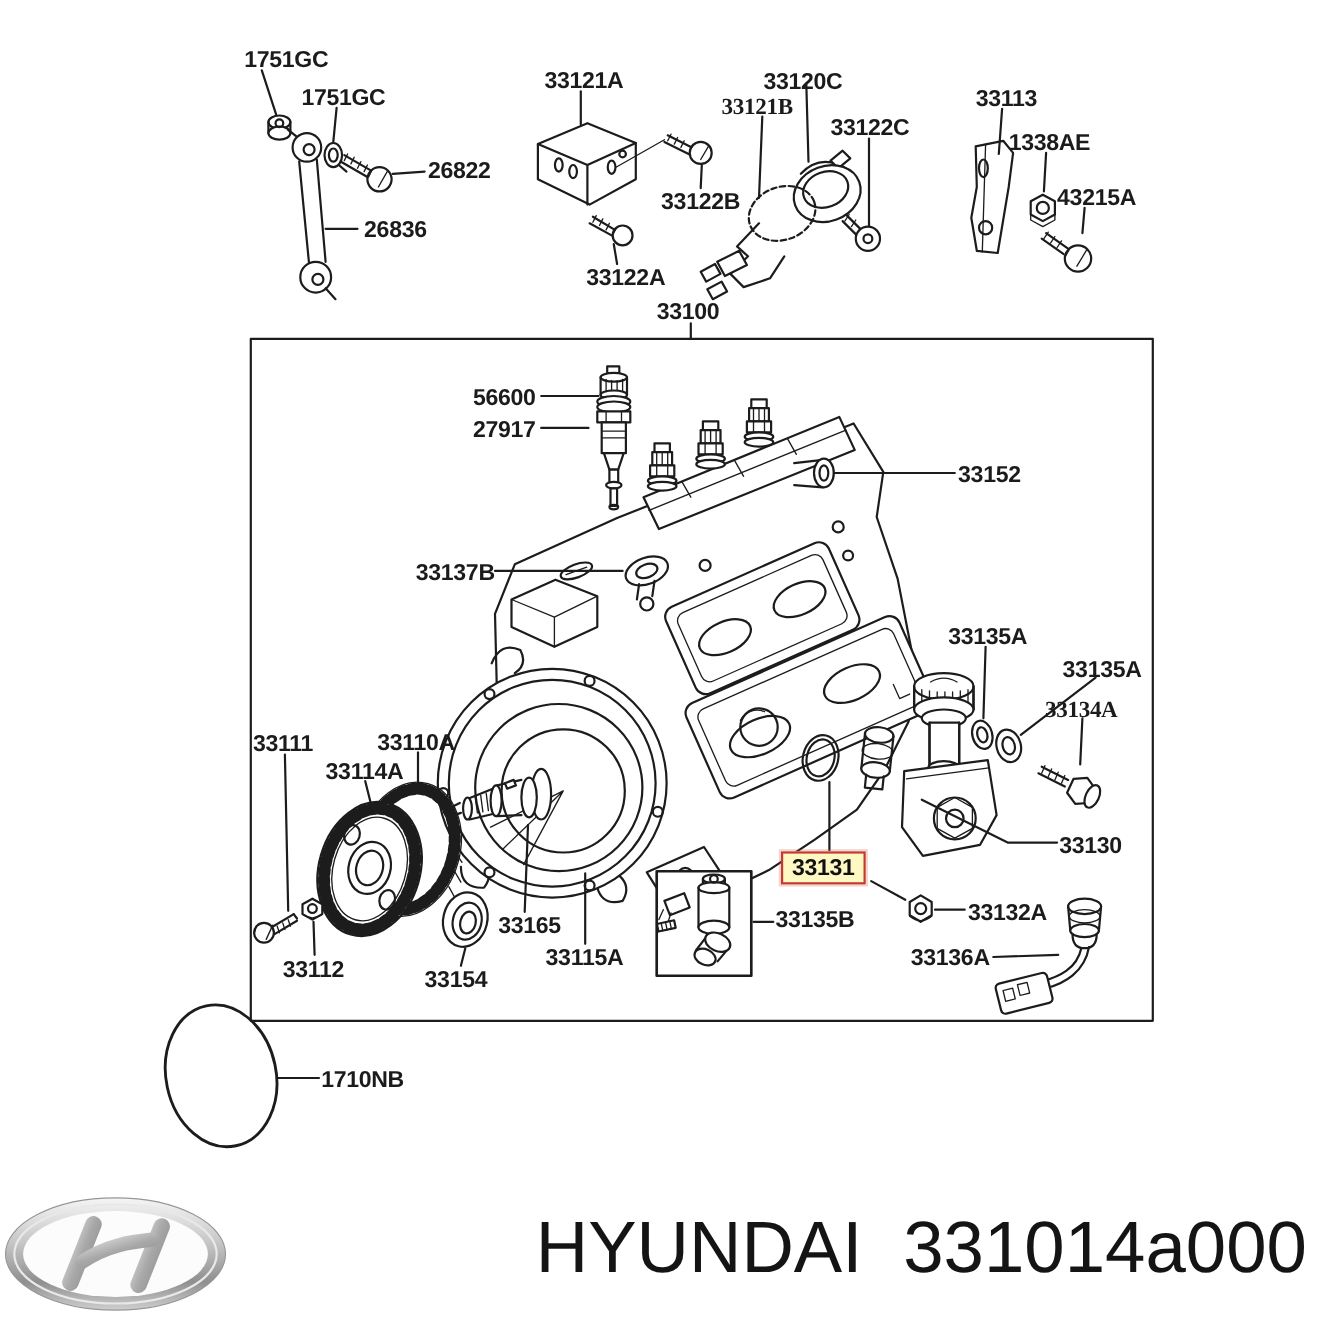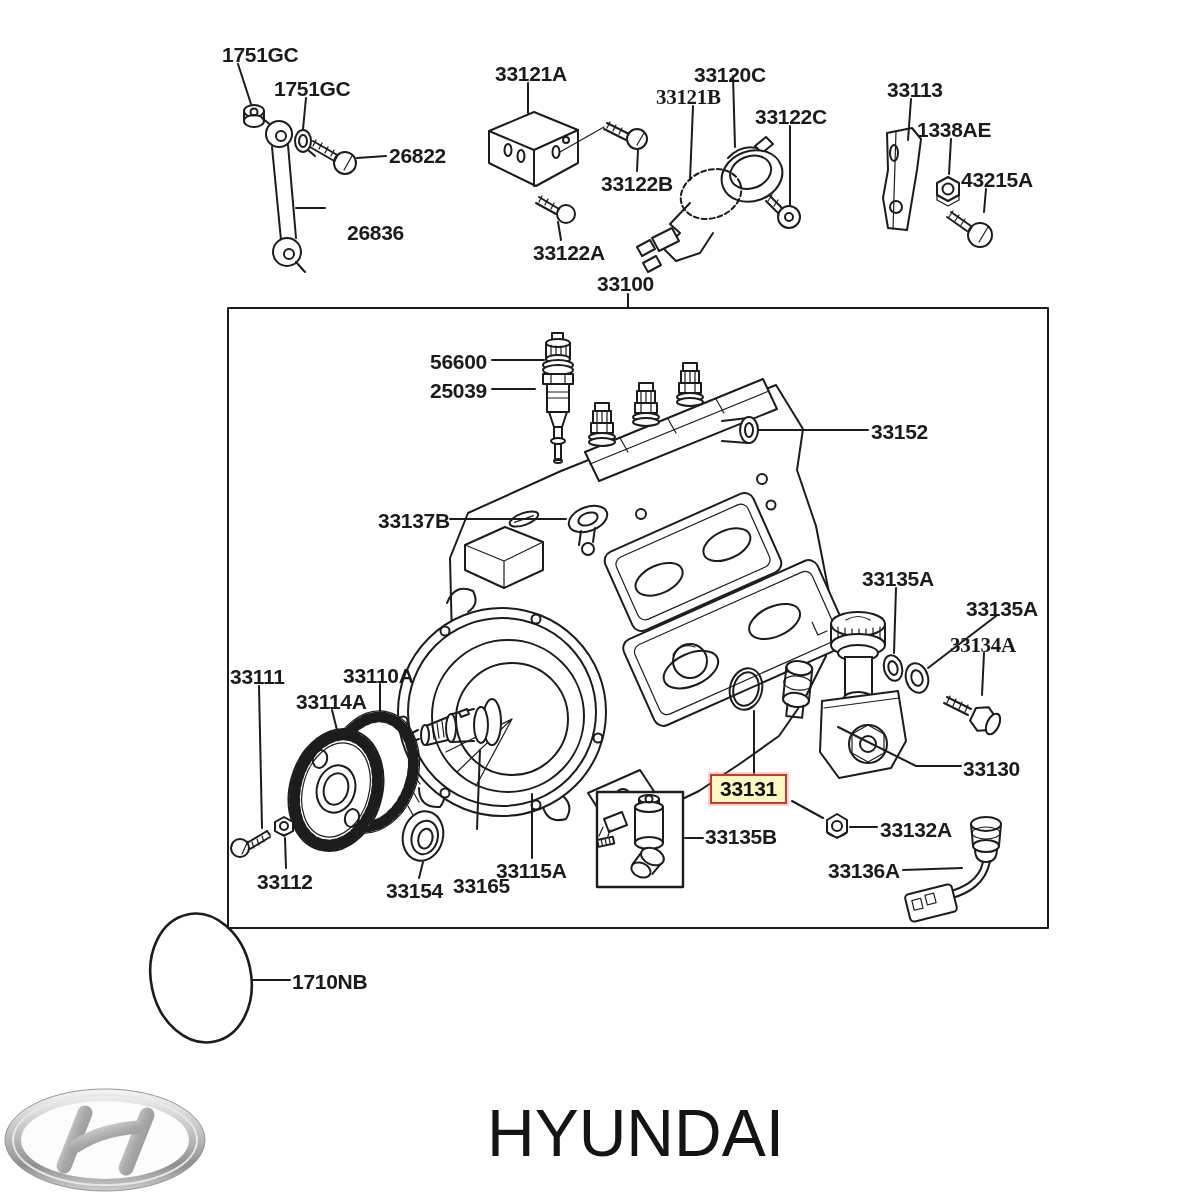--- a/index.html
+++ b/index.html
@@ -386,45 +386,45 @@
     <path d="M850,827 L877,827"></path>
     <path d="M903,870 L962,868"></path>
     <path d="M253,980 L290,980"></path>
   </g>
 </svg>
 
 <div class="labels">
       <div class="part-label" style="left: 222px; top: 44px;">1751GC</div>
       <div class="part-label" style="left: 274px; top: 78px;">1751GC</div>
       <div class="part-label" style="left: 389px; top: 145px;">26822</div>
-      <div class="part-label" style="left: 347px; top: 198px; margin-top: 24px;">26836</div>
+      <div class="part-label" style="left: 331px; top: 198px;">26836</div>
       <div class="part-label" style="left: 495px; top: 63px;">33121A</div>
       <div class="part-label" style="left: 601px; top: 173px;">33122B</div>
       <div class="part-label" style="left: 533px; top: 242px;">33122A</div>
       <div class="part-label" style="left: 694px; top: 64px;">33120C</div>
       <div class="part-label" style="left: 656px; top: 87px; font-family: Liberation Serif, serif;">33121B</div>
       <div class="part-label" style="left: 755px; top: 106px;">33122C</div>
       <div class="part-label" style="left: 887px; top: 79px; text-align: right;">33113</div>
       <div class="part-label" style="left: 917px; top: 119px;">1338AE</div>
       <div class="part-label" style="left: 961px; top: 169px;">43215A</div>
       <div class="part-label" style="left: 597px; top: 273px;">33100</div>
       <div class="part-label" style="left: 430px; top: 351px;">56600</div>
-      <div class="part-label" style="left: 430px; top: 380px;">25039</div>
+      <div class="part-label" style="left: 430px; top: 380px;">27917</div>
       <div class="part-label" style="left: 871px; top: 421px;">33152</div>
       <div class="part-label" style="left: 378px; top: 510px;">33137B</div>
       <div class="part-label" style="left: 862px; top: 568px;">33135A</div>
       <div class="part-label" style="left: 966px; top: 598px;">33135A</div>
       <div class="part-label" style="left: 950px; top: 635px; font-family: Liberation Serif, serif;">33134A</div>
       <div class="part-label" style="left: 963px; top: 758px;">33130</div>
       <div class="part-label" style="left: 230px; top: 666px;">33111</div>
       <div class="part-label" style="left: 343px; top: 665px;">33110A</div>
       <div class="part-label" style="left: 296px; top: 691px;">33114A</div>
       <div class="part-label" style="left: 257px; top: 871px;">33112</div>
       <div class="part-label" style="left: 386px; top: 880px;">33154</div>
-      <div class="part-label" style="left: 453px; top: 831px; margin-top: 44px;">33165</div>
+      <div class="part-label" style="left: 453px; top: 831px;">33165</div>
       <div class="part-label" style="left: 496px; top: 860px;">33115A</div>
       <div class="part-label highlight" style="left: 710px; top: 774px;">33131</div>
       <div class="part-label" style="left: 705px; top: 826px;">33135B</div>
       <div class="part-label" style="left: 880px; top: 819px;">33132A</div>
       <div class="part-label" style="left: 828px; top: 860px;">33136A</div>
       <div class="part-label" style="left: 292px; top: 971px;">1710NB</div>
     </div>
 
 <div class="footer">
   <svg class="logo" width="212" height="112" viewBox="0 0 212 112">
@@ -443,16 +443,17 @@
     </defs>
     <ellipse cx="104" cy="55" rx="100" ry="51" fill="url(#gRim)" stroke="#969696" stroke-width="1"></ellipse>
     <ellipse cx="104" cy="55" rx="84" ry="39" fill="#fcfcfc"></ellipse>
     <ellipse cx="104" cy="55" rx="92" ry="45" fill="none" stroke="#e8e8e8" stroke-width="2"></ellipse>
     <path d="M84,28 L63,81" stroke="url(#gH)" stroke-width="15" stroke-linecap="round" fill="none"></path>
     <path d="M146,30 L125,83" stroke="url(#gH)" stroke-width="15" stroke-linecap="round" fill="none"></path>
     <path d="M74,62 C96,47 118,44 137,42" stroke="url(#gH)" stroke-width="13" stroke-linecap="round" fill="none"></path>
   </svg>
   <div class="footer-text">
     <span>HYUNDAI</span>
+    <span>331014a000</span>
   </div>
 </div>
 
 </div>
 
 </body></html>

